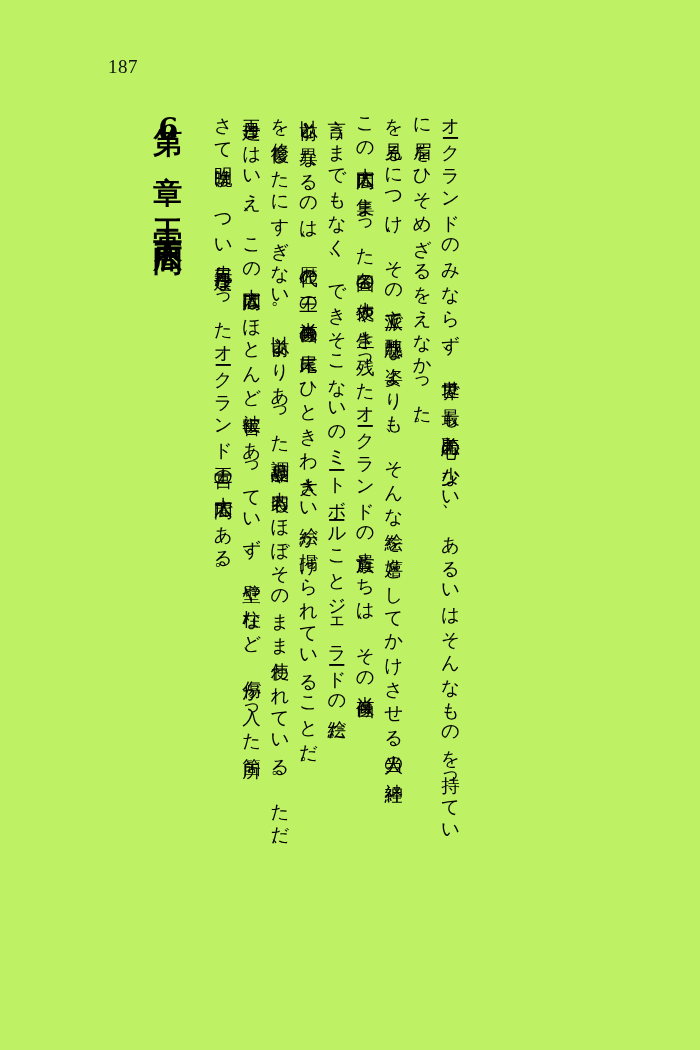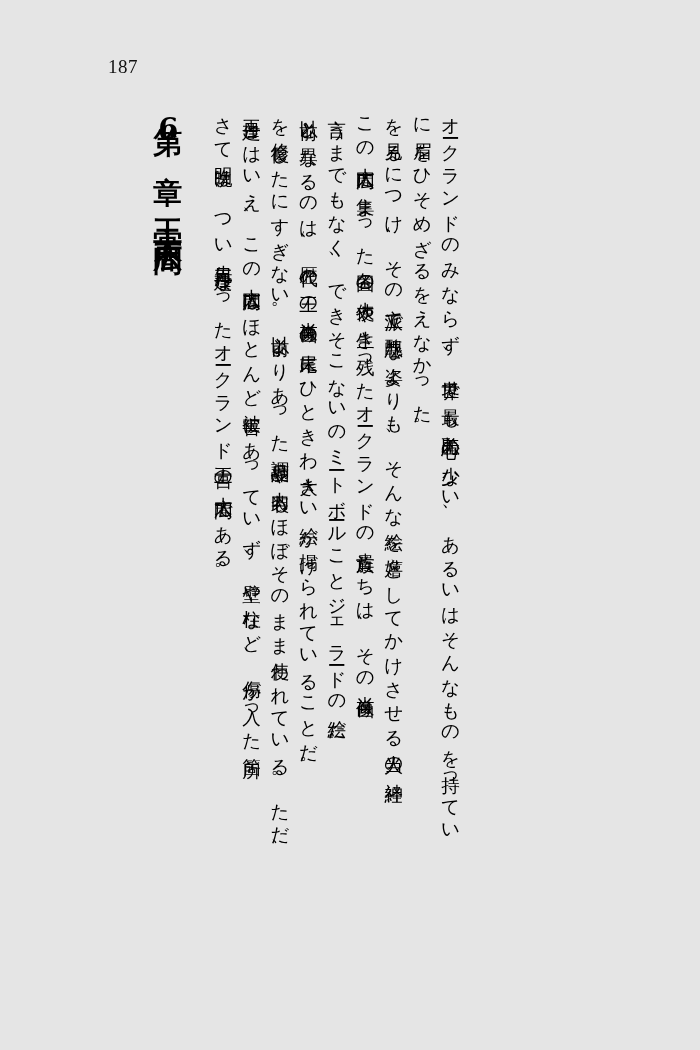--- a/index.html
+++ b/index.html
@@ -13,21 +13,21 @@
     height: 1050px;
     overflow: hidden;
     font-family: "DejaVu Serif", "Liberation Serif", serif;
     color: #000000;
     position: relative;
   }
 
   .page {
     position: absolute;
     inset: 0;
-    background: #e5e5e5;
+    background: #bef264;
   }
 
   
   .folio {
     position: absolute;
     left: 108px;
     top: 56px;
     font-family: "Liberation Serif", "DejaVu Serif", serif;
     font-size: 19px;
     letter-spacing: 0.5px;

